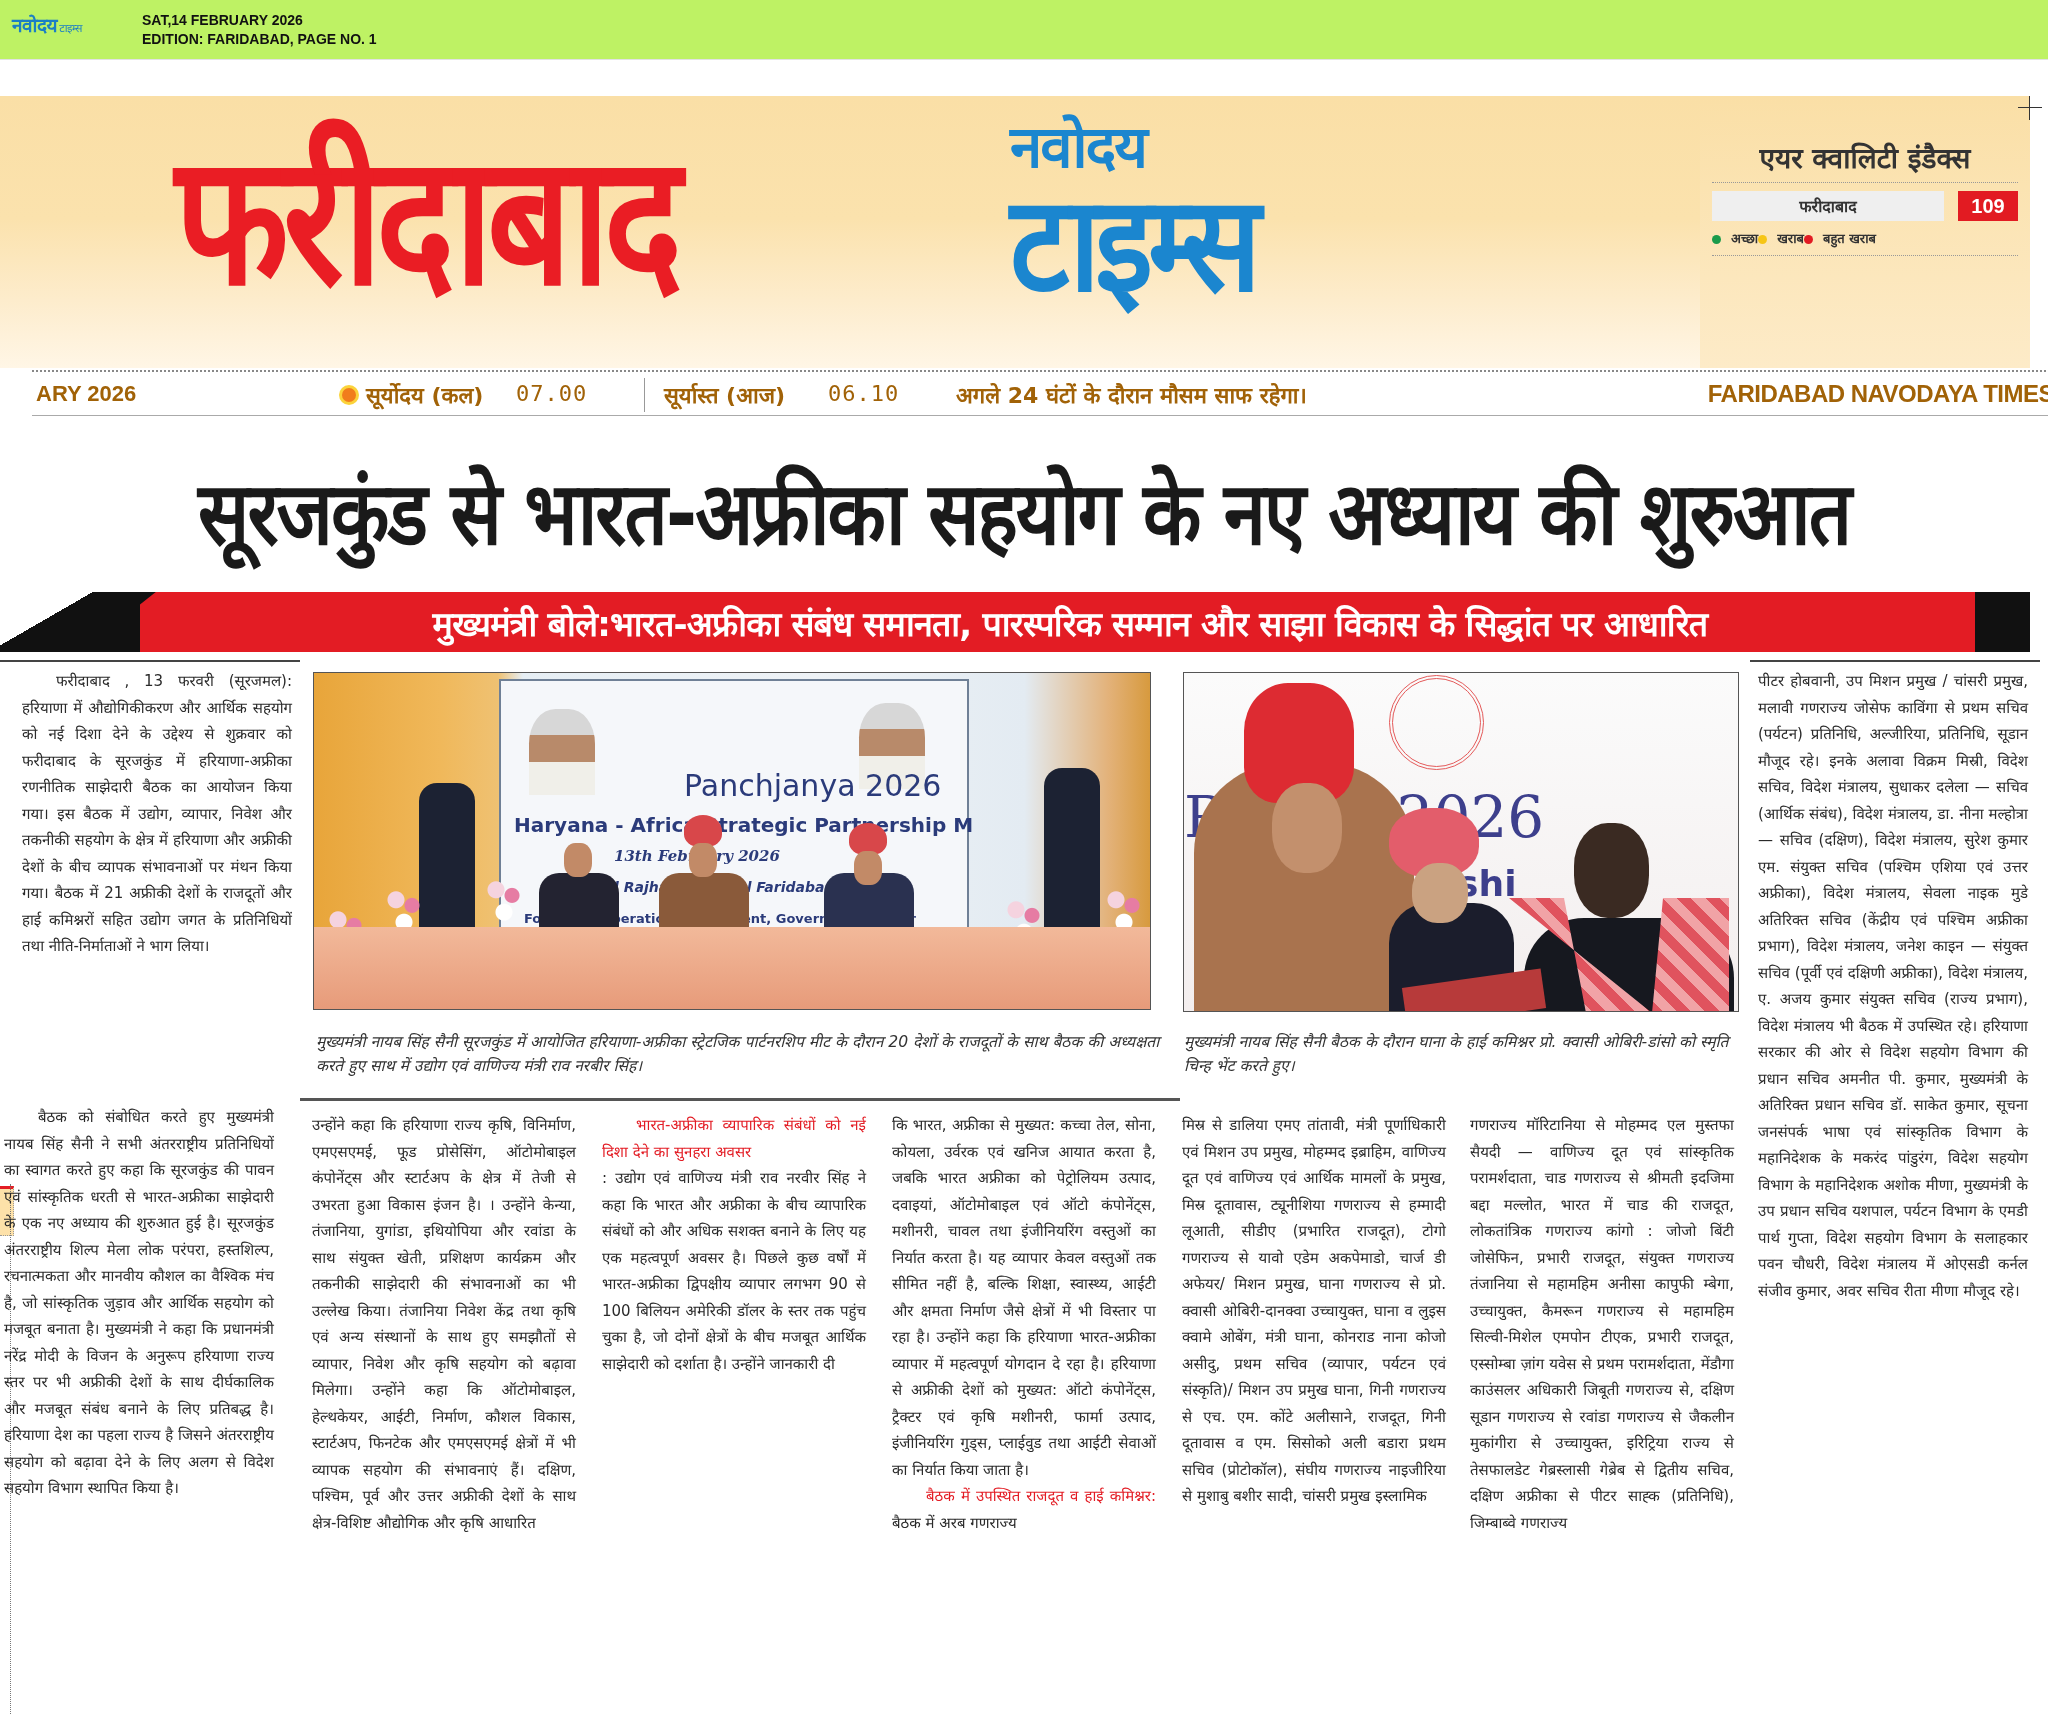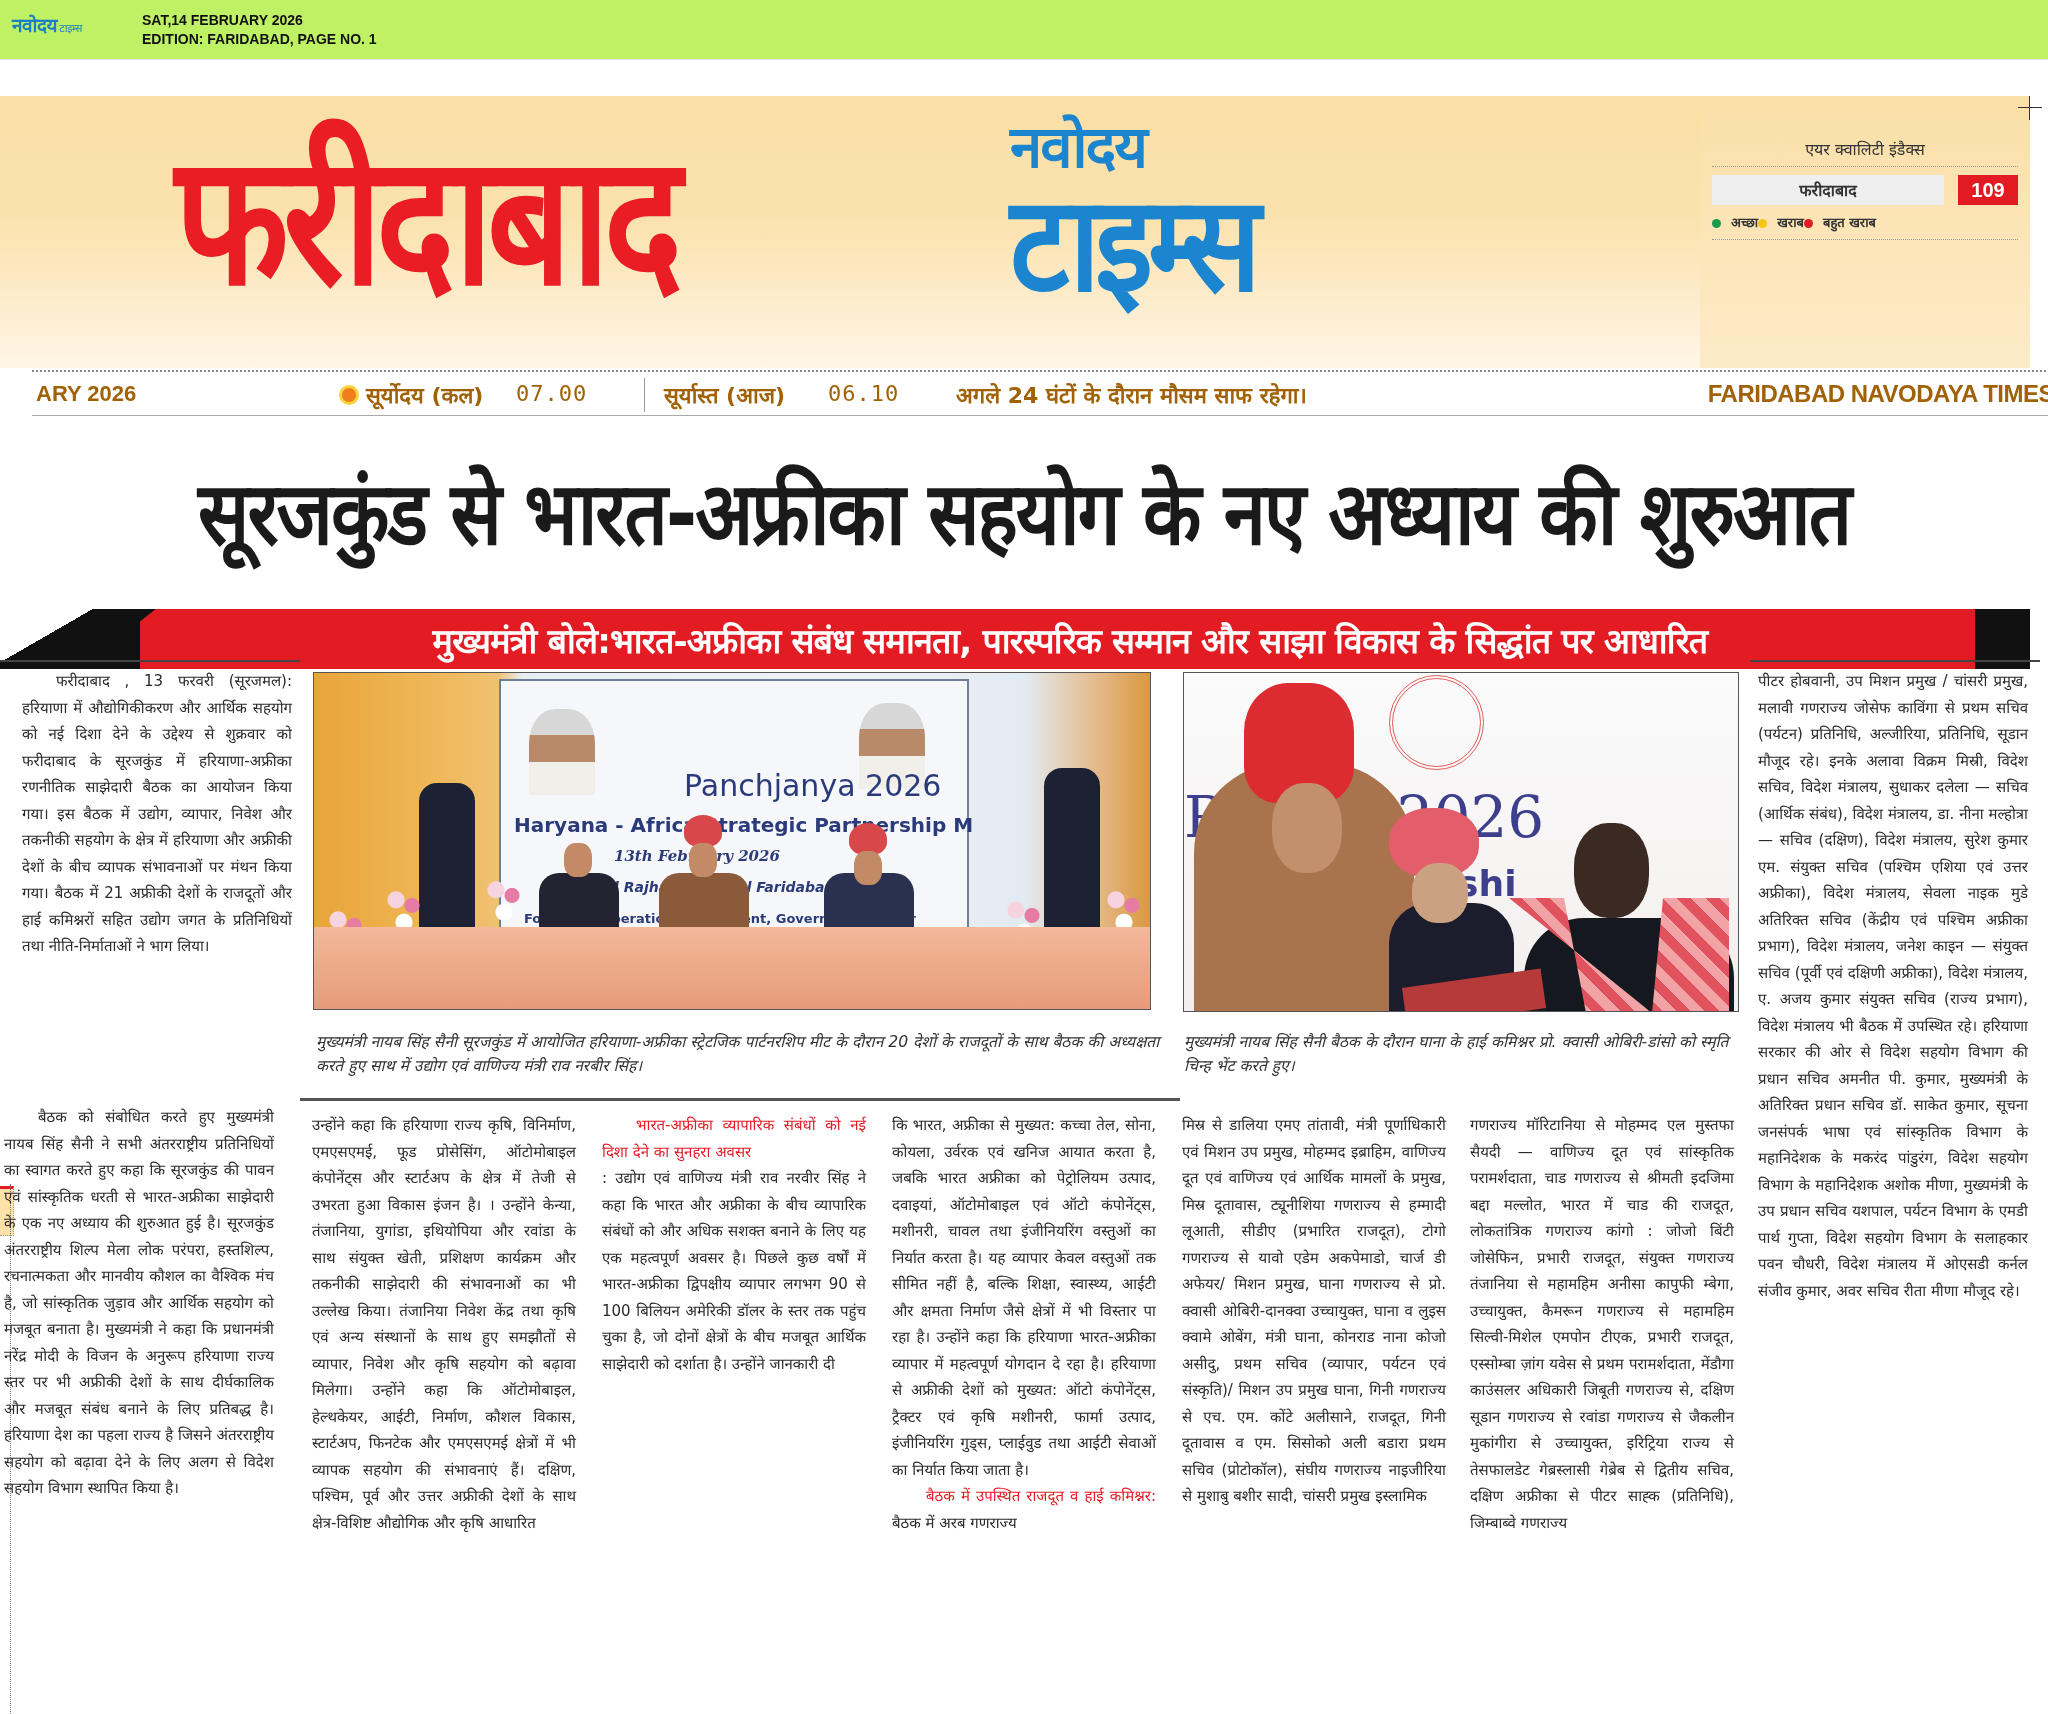--- a/index.html
+++ b/index.html
@@ -15,21 +15,21 @@
   
   .masthead { position: absolute; left: 0; top: 96px; width: 1700px; height: 272px;
     background: linear-gradient(#fadfa6 0%, #fbe2ad 45%, #fdeccc 75%, #fff6e6 100%); }
   .mast-right { position: absolute; left: 1700px; top: 96px; width: 330px; height: 272px; background: linear-gradient(#fadfa6, #fdebc8); }
   .mast-title-red { position: absolute; left: 175px; top: 130px; font-family: "DejaVu Sans", sans-serif; font-weight: bold; font-size: 148px; color: #ea1d24; letter-spacing: -6px; line-height: 1; transform: scaleY(1.22); transform-origin: top left; }
   .mast-small-blue { position: absolute; left: 1010px; top: 118px; font-family: "DejaVu Sans", sans-serif; font-weight: bold; font-size: 58px; color: #1b86cf; letter-spacing: -2px; line-height: 1; }
   .mast-title-blue { position: absolute; left: 1010px; top: 178px; font-family: "DejaVu Sans", sans-serif; font-weight: bold; font-size: 118px; color: #1b86cf; letter-spacing: -5px; line-height: 1; transform: scaleY(1.12); transform-origin: top left; }
 
   
   .aqi { position: absolute; left: 1700px; top: 138px; width: 330px; }
-  .aqi-title { text-align: center; font-size: 16px; font-weight: normal; color: #333; padding-bottom: 6px; border-bottom: 1px dotted #999; margin: 0 12px; }
+  .aqi-title { text-align: center; font-size: 28px; font-weight: bold; color: #333; padding-bottom: 6px; border-bottom: 1px dotted #999; margin: 0 12px; }
   .aqi-row { display: flex; margin: 8px 12px 0 12px; height: 30px; }
   .aqi-city { flex: 1; background: #efefef; display: flex; align-items: center; justify-content: center; font-weight: bold; font-size: 16px; color: #333; margin-right: 14px; }
   .aqi-val { width: 60px; background: #e21b22; color: #fff; font-weight: bold; font-size: 20px; display: flex; align-items: center; justify-content: center; font-family: "Liberation Sans", sans-serif; }
   .aqi-legend { display: flex; justify-content: flex-start; margin: 8px 12px 0 12px; font-size: 13px; font-weight: bold; color: #333; padding-bottom: 8px; border-bottom: 1px dotted #999; }
   .aqi-legend span.dot { display: inline-block; width: 9px; height: 9px; border-radius: 50%; margin-right: 10px; vertical-align: middle; }
   .temp { display: flex; margin: 8px 12px 0 12px; }
   .thermo { width: 56px; height: 82px; background: #fff; position: relative; }
   .thermo .tube { position: absolute; left: 24px; top: 10px; width: 12px; height: 54px; border: 3px solid #c4161c; border-radius: 6px 6px 0 0; background: #fff; }
   .thermo .fill { position: absolute; left: 28px; top: 22px; width: 4px; height: 46px; background: #e21b22; }
   .thermo .bulb { position: absolute; left: 18px; top: 58px; width: 22px; height: 22px; border-radius: 50%; background: #e21b22; border: 3px solid #c4161c; }
@@ -54,21 +54,21 @@
   .weather .w-sep { position: absolute; left: 612px; top: 6px; width: 1px; height: 34px; background: #999; }
   .weather .w-set { position: absolute; left: 632px; }
   .weather .w-set-t { position: absolute; left: 796px; font-family: "DejaVu Sans Mono", monospace; font-weight: normal; letter-spacing: 1px; }
   .weather .w-fc { position: absolute; left: 924px; }
   .weather .w-brand { position: absolute; right: 8px; font-family: "Liberation Sans", sans-serif; font-size: 24px; letter-spacing: -0.5px; }
 
   
   .headline { position: absolute; left: 0; top: 470px; width: 2048px; text-align: center; font-family: "DejaVu Sans", sans-serif; font-weight: bold; font-size: 76px; color: #1a1a1a; letter-spacing: -2px; line-height: 1; transform: scaleY(1.15); transform-origin: top center; }
 
   
-  .subhead-wrap { position: absolute; left: 0; top: 609px; width: 2030px; height: 62px; }
+  .subhead-wrap { position: absolute; left: 0; top: 592px; width: 2030px; height: 62px; }
   .subhead-wrap .black-band { position: absolute; left: 0; top: 0; width: 2030px; height: 60px; background: #111; clip-path: polygon(0 0, 100% 0, 100% 100%, 0 100%); }
   .subhead-wrap .red-band { position: absolute; left: 80px; top: 0; width: 1895px; height: 60px; background: #e31c24; clip-path: polygon(4% 0, 100% 0, 100% 100%, 0 100%); }
   .subhead-wrap .slash { position: absolute; left: 0; top: 0; width: 140px; height: 60px; background: linear-gradient(150deg, #fff 0 38%, #111 38% 100%); }
   .subhead-text { position: absolute; left: 150px; top: 8px; width: 1840px; text-align: center; color: #fff; font-weight: bold; font-size: 34px; letter-spacing: -0.8px; white-space: nowrap; }
 
   
   .col { position: absolute; font-family: "DejaVu Sans", sans-serif; font-size: 15px; line-height: 26.5px; color: #2a2a2a; text-align: justify; }
   .col p { text-indent: 0; }
   .col p.ind { text-indent: 34px; }
   .red { color: #e31c24; }

